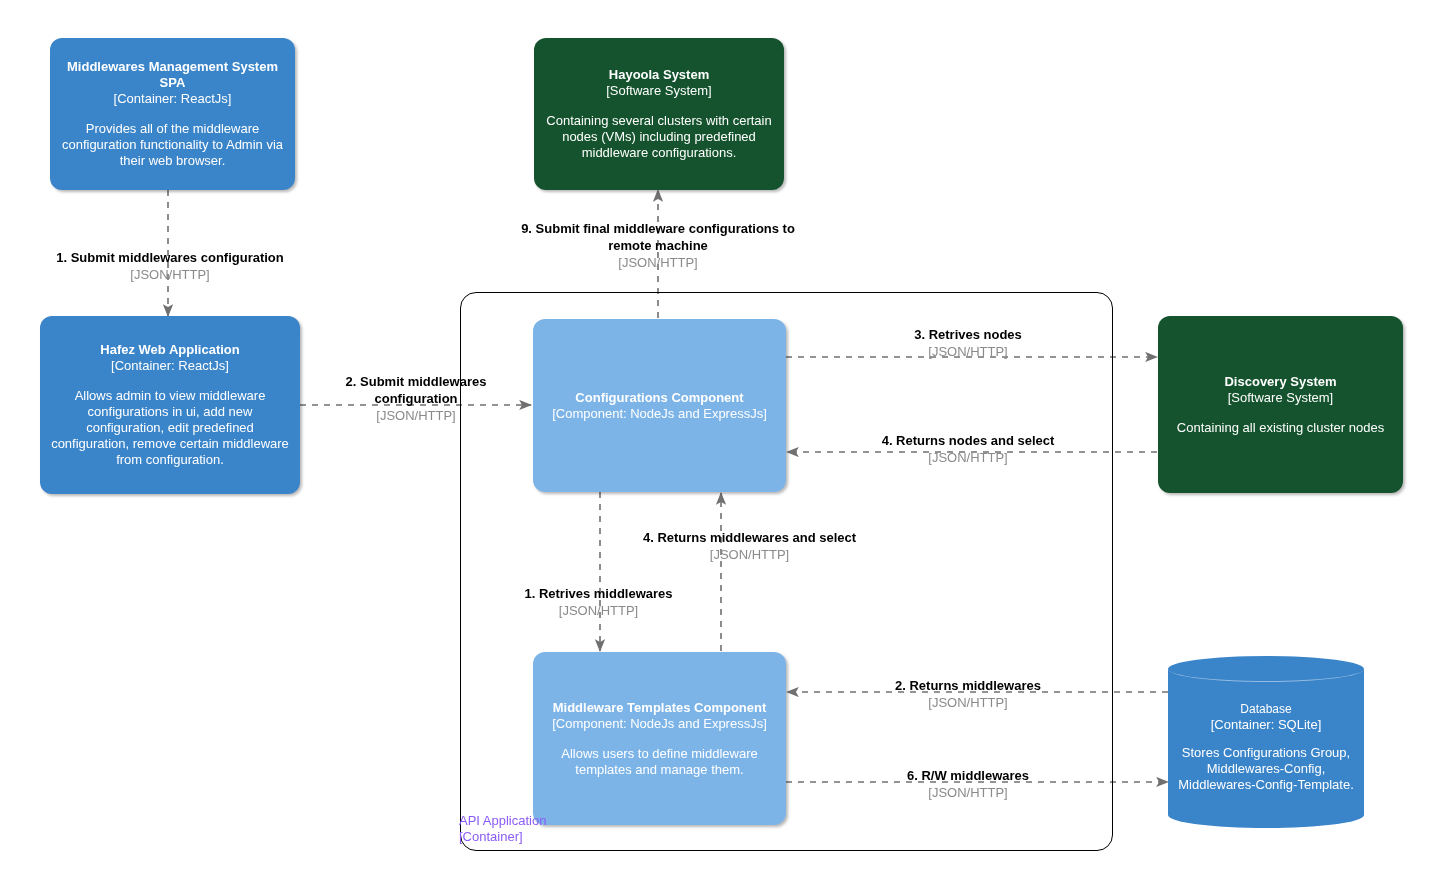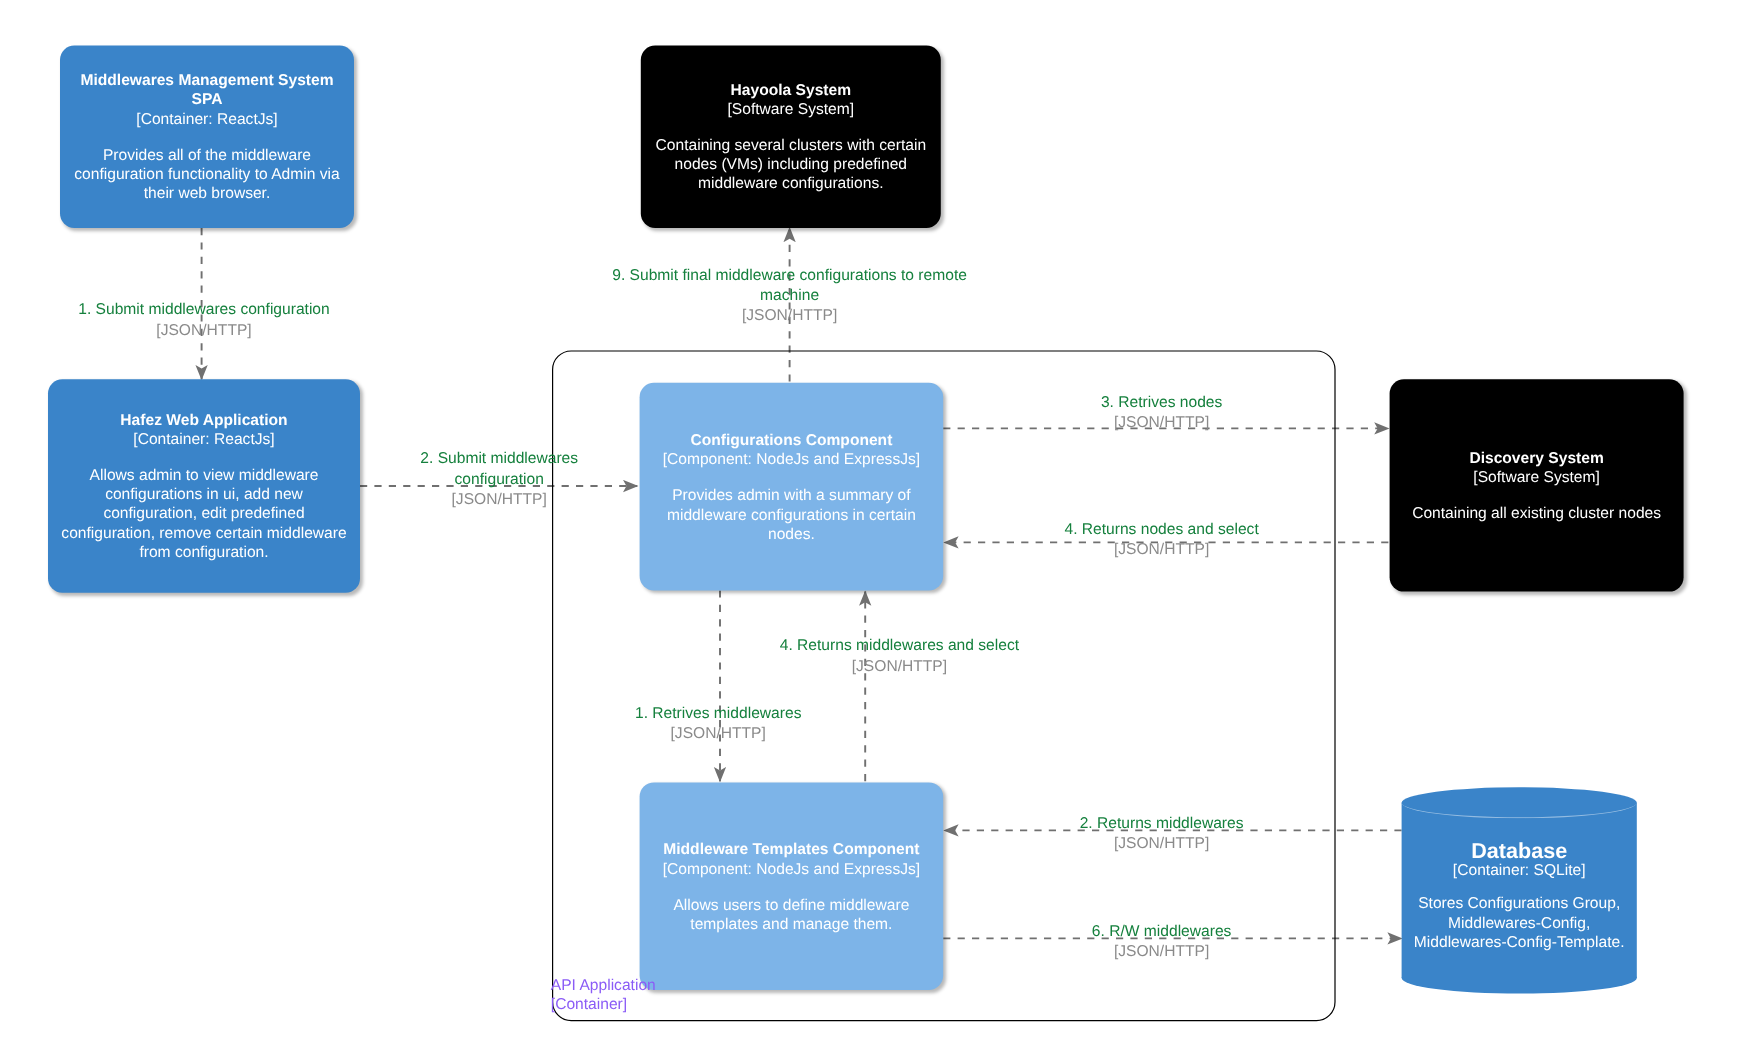--- a/index.html
+++ b/index.html
@@ -46,21 +46,21 @@
     font-size: 13px;
     line-height: 16px;
     font-weight: normal;
   }
   .node .desc {
     font-size: 13px;
     line-height: 16px;
     margin-top: 14px;
     font-weight: normal;
   }
-  .node.gray { background: #000000; border-radius: 12px; }
+  .node.gray { background: #14532d; border-radius: 12px; }
   .node.blue-dark { background: #3a84c9; }
   .node.blue-light { background: #7db4e8; }
 
   
   .db {
     position: absolute;
     z-index: 3;
   }
   .db .cyl-body {
     position: absolute;
@@ -100,21 +100,21 @@
     width: 100%; height: 100%;
     display: flex;
     flex-direction: column;
     align-items: center;
     justify-content: center;
     text-align: center;
     color: #ffffff;
     padding: 14px 10px 4px 10px;
     box-sizing: border-box;
   }
-  .db .title { font-weight: bold; font-size: 18px; line-height: 16px; }
+  .db .title { font-weight: normal; font-size: 12px; line-height: 16px; }
   .db .tech { font-size: 13px; line-height: 16px; }
   .db .desc { font-size: 13px; line-height: 16px; margin-top: 12px; }
 
   
   .boundary {
     position: absolute;
     border: 1.4px solid #000000;
     border-radius: 16px;
     box-sizing: border-box;
     background: transparent;
@@ -134,22 +134,22 @@
   .elabel {
     position: absolute;
     text-align: center;
     z-index: 4;
     color: #6b6b6b;
     background: transparent;
   }
   .elabel .l1 {
     font-size: 13px;
     line-height: 17px;
-    font-weight: normal;
-    color: #15803d;
+    font-weight: bold;
+    color: #000000;
   }
   .elabel .l2 {
     font-size: 13px;
     line-height: 17px;
     font-weight: normal;
     color: #8a8a8a;
   }
 </style>
 </head>
 <body>
@@ -218,21 +218,20 @@
 
   <div class="node gray" style="left:534px; top:38px; width:250px; height:152px;">
     <div class="title">Hayoola System</div>
     <div class="tech">[Software System]</div>
     <div class="desc">Containing several clusters with certain nodes (VMs) including predefined middleware configurations.</div>
   </div>
 
   <div class="node blue-light" style="left:533px; top:319px; width:253px; height:173px;">
     <div class="title">Configurations Component</div>
     <div class="tech">[Component: NodeJs and ExpressJs]</div>
-    <div class="desc">Provides admin with a summary of middleware configurations in certain nodes.</div>
   </div>
 
   <div class="node blue-light" style="left:533px; top:652px; width:253px; height:173px;">
     <div class="title">Middleware Templates Component</div>
     <div class="tech">[Component: NodeJs and ExpressJs]</div>
     <div class="desc">Allows users to define middleware templates and manage them.</div>
   </div>
 
   <div class="node gray" style="left:1158px; top:316px; width:245px; height:177px;">
     <div class="title">Discovery System</div>

